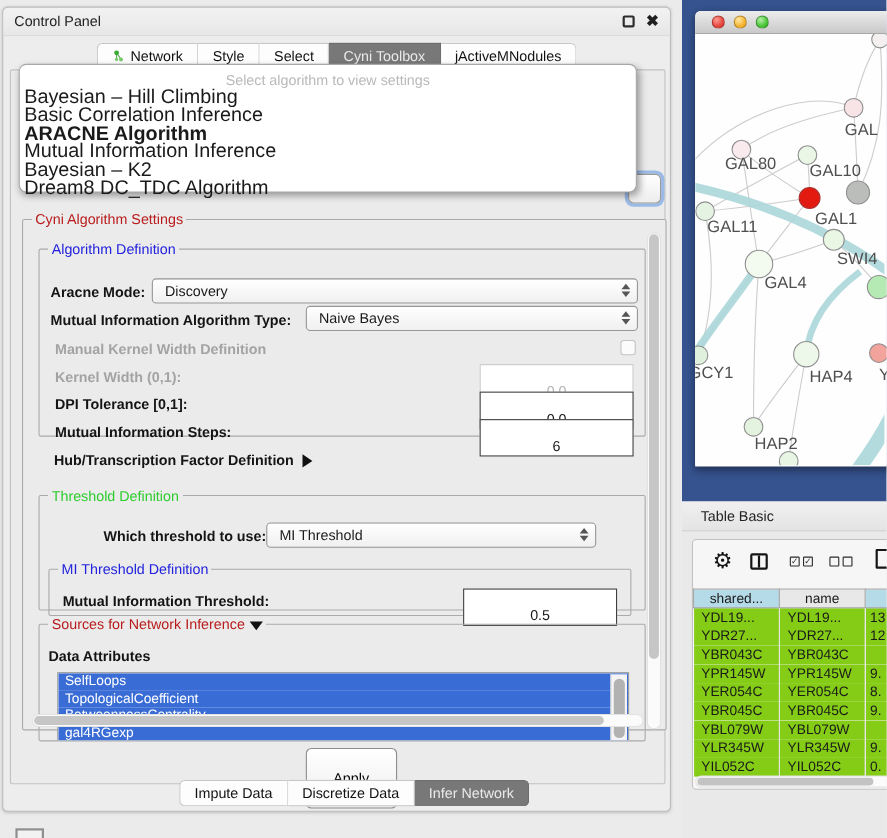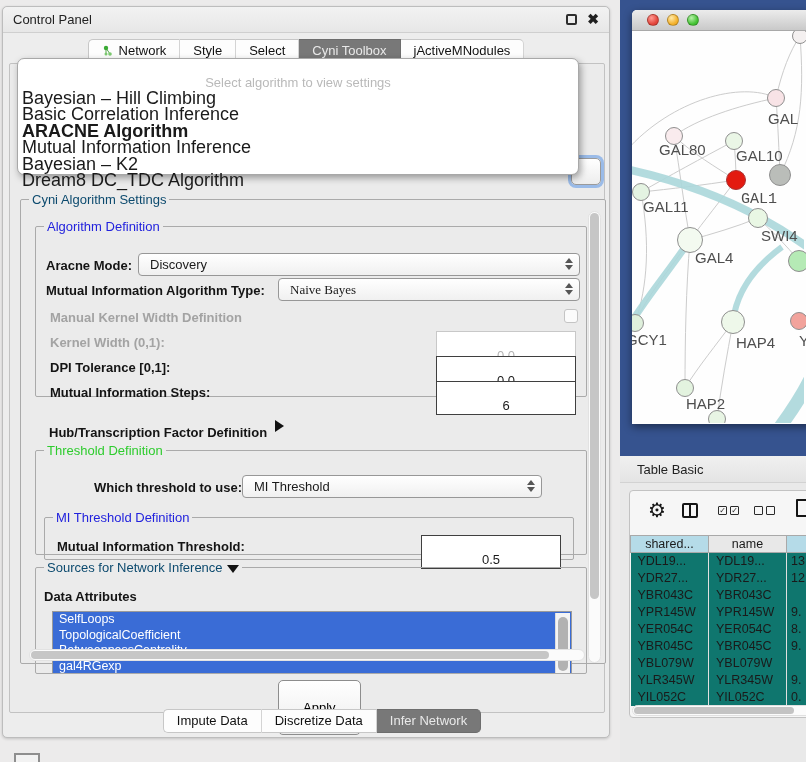--- a/index.html
+++ b/index.html
@@ -32,30 +32,30 @@
   
   .frag-combo-right { position:absolute; left:561px; top:94px; width:30px; height:27px;
     border:1px solid #9a9a9a; border-radius:5px; background:linear-gradient(#fff,#ededed);
     box-shadow:0 0 0 3px rgba(100,155,230,.6); }
   .frag-combo-bottom { position:absolute; left:16px; top:150px; width:470px; height:23px;
     border:1px solid #9a9a9a; border-radius:5px; background:#fafafa; }
   .frag-line { position:absolute; left:12px; top:178px; width:552px; height:1px; background:#bdbdbd; }
 
   
   .algo-popup { position:absolute; left:14px; top:51px; width:562px; height:117px; background:#ffffff;
-    border:1px solid #a8a8a8; border-radius:7px; box-shadow:2px 3px 7px rgba(0,0,0,.35); z-index:30; padding-top:16px; }
+    border:1px solid #a8a8a8; border-radius:7px; box-shadow:2px 3px 7px rgba(0,0,0,.35); z-index:30; padding-top:6px; }
   .algo-placeholder { text-align:center; color:#b9b9b9; font-size:13px; height:15px; }
   .algo-item { font-size:18px; line-height:16.4px; padding-left:4px; white-space:nowrap; }
   .algo-item.selected { font-weight:bold; }
 
   
   fieldset { border:1px solid #aaaaaa; border-radius:2px; }
   legend { font-size:13px; padding:0 3px; margin-left:8px; }
   .settings-box { position:absolute; left:10px; top:128px; width:586px; height:472px; background:#ebebeb; }
-  .legend-plain { color:#0c4a6e; }
+  .legend-plain { color:#b91c1c; }
   .legend-blue { color:#2222dd; }
   .legend-green { color:#2ecc2e; }
 
   .algdef-box { position:absolute; left:14px; top:12px; width:552px; height:178px; }
   .thr-box { position:absolute; left:14px; top:236px; width:552px; height:112px; }
   .mithr-box { position:absolute; left:8px; top:52px; width:530px; height:50px; }
   .src-box { position:absolute; left:14px; top:353px; width:552px; height:114px; overflow:hidden; }
 
   .blabel { font-size:13px; font-weight:bold; color:#141414; position:absolute; white-space:nowrap; }
   .blabel.disabled { color:#a3a3a3; }
@@ -119,21 +119,21 @@
   .tp-toolbar { position:relative; height:44px; }
   .gear-icon { position:absolute; left:18px; top:9px; font-size:20px; color:#151515; line-height:20px; }
   .split-icon { position:absolute; left:52px; top:12px; width:16px; height:15px; border:2px solid #151515; border-radius:2px; }
   .split-icon::after { content:""; position:absolute; left:5px; top:0; width:2px; height:11px; background:#151515; }
   .cb-pair { position:absolute; top:15px; display:flex; gap:3px; }
   .cb-pair b { width:9px; height:9px; border:1.5px solid #2a2a2a; border-radius:1px; font-size:8px; line-height:8px; font-weight:normal; text-align:center; color:#2a2a2a; }
   .doc-icon { position:absolute; left:166px; top:8px; width:14px; height:18px; border:2px solid #151515; border-radius:1px; background:#f6f6f6; }
   .tp-table { border-collapse:collapse; table-layout:fixed; width:236px; font-size:12.5px; }
   .tp-table th { font-weight:normal; border:1px solid #a9a9a9; height:17px; background:#e8e8e8; }
   .tp-table th.hl { background:#b5dbe8; }
-  .tp-table td { height:17px; background:#0f766e; border-right:1px solid #e0e0e0; padding-left:7px; white-space:nowrap; overflow:hidden;margin-left:48px; }
+  .tp-table td { height:17px; background:#84cc16; border-right:1px solid #e0e0e0; padding-left:7px; white-space:nowrap; overflow:hidden;margin-left:48px; }
   .tp-table td.num { text-align:left; padding-left:4px; }
   .tp-hscroll { position:absolute; left:2px; top:214px; width:194px; height:11px; background:#fbfbfb; border:1px solid #e0e0e0; border-radius:6px; }
   .tp-hthumb { position:absolute; left:1px; top:1px; width:160px; height:7px; background:#c3c3c3; border-radius:4px; }
 
   .net-tab-icon { display:inline-block; }
 </style>
 </head>
 <body>
 
 <div class="control-window">
@@ -185,21 +185,21 @@
         <span class="blabel" style="left:10px; top:24px;">Aracne Mode:</span>
         <div class="combo" style="left:102px; top:19px; width:442px;">
           <span>Discovery</span>
           <span class="spinner">
               <i class="spin-up"></i>
               <i class="spin-down"></i>
             </span>
         </div>
 
         <span class="blabel" style="left:10px; top:49px;">Mutual Information Algorithm Type:</span>
-        <div class="combo" style="left:242px; top:44px; width:302px;font-family:Liberation Serif, serif;">
+        <div class="combo" style="left:242px; top:44px; width:302px;">
           <span>Naive Bayes</span>
           <span class="spinner">
               <i class="spin-up"></i>
               <i class="spin-down"></i>
             </span>
         </div>
 
         <span class="blabel disabled" style="left:14px; top:76px;">Manual Kernel Width Definition</span>
         <span class="checkbox" style="left:528px; top:75px;"></span>
 
@@ -207,21 +207,21 @@
         <div class="field disabled" style="left:400px; top:97px;">0.0</div>
 
         <span class="blabel" style="left:14px; top:126px;">DPI Tolerance [0,1]:</span>
         <div class="field" style="left:400px; top:122px;">0.0</div>
 
         <span class="blabel" style="left:14px; top:151px;">Mutual Information Steps:</span>
         <div class="field" style="left:400px; top:147px;">6</div>
       </fieldset>
 
       <div class="expander-row">
-        <span class="blabel" style="position:static;margin-top:14px;">Hub/Transcription Factor Definition</span>
+        <span class="blabel" style="position:static;">Hub/Transcription Factor Definition</span>
         <span class="tri-right"></span>
       </div>
 
       <fieldset class="thr-box">
         <legend class="legend-green">Threshold Definition</legend>
 
         <span class="blabel" style="left:58px; top:22px;">Which threshold to use:</span>
         <div class="combo" style="left:206px; top:17px; width:300px;">
           <span>MI Threshold</span>
           <span class="spinner">
@@ -339,21 +339,21 @@
       <div class="node" style="left: 156px; top: 219px; width: 22px; height: 22px; background-color: rgb(181, 234, 181);"></div>
       <div class="node" style="left: -6px; top: 283px; width: 18px; height: 18px; background-color: rgb(223, 240, 220);"></div>
       <div class="node" style="left: 89px; top: 279px; width: 24px; height: 24px; background-color: rgb(238, 248, 234);"></div>
       <div class="node" style="left: 158px; top: 281px; width: 18px; height: 18px; background-color: rgb(242, 163, 156);"></div>
       <div class="node" style="left: 44px; top: 348px; width: 18px; height: 18px; background-color: rgb(227, 243, 223);"></div>
       <div class="node" style="left: 76px; top: 379px; width: 18px; height: 18px; background-color: rgb(232, 245, 228);"></div>
 
       <div class="node-label" style="left:136px; top:79px;">GAL</div>
       <div class="node-label" style="left:27px;  top:110px;">GAL80</div>
       <div class="node-label" style="left:104px; top:116px;">GAL10</div>
-      <div class="node-label" style="left:109px; top:160px;font-family:Liberation Mono, monospace;">GAL1</div>
+      <div class="node-label" style="left:109px; top:160px;">GAL1</div>
       <div class="node-label" style="left:129px; top:196px;">SWI4</div>
       <div class="node-label" style="left:11px;  top:167px;">GAL11</div>
       <div class="node-label" style="left:63px;  top:218px;">GAL4</div>
       <div class="node-label" style="left:-6px;  top:300px;">GCY1</div>
       <div class="node-label" style="left:104px; top:303px;">HAP4</div>
       <div class="node-label" style="left:167px; top:301px;">Y</div>
       <div class="node-label" style="left:54px;  top:364px;">HAP2</div>
     </div>
   </div>
 </div>

